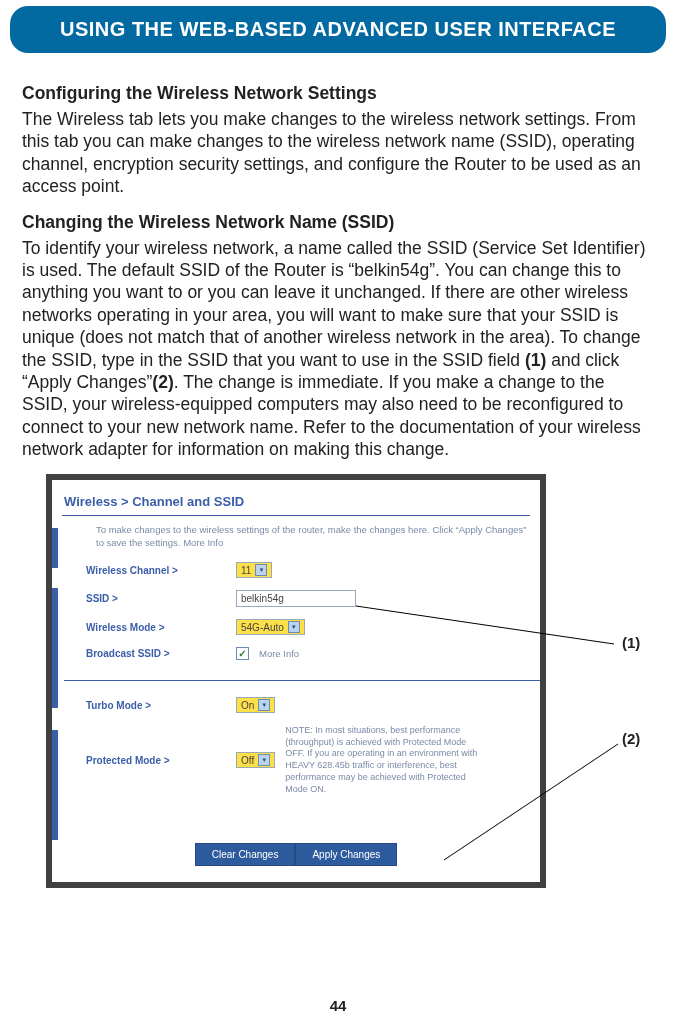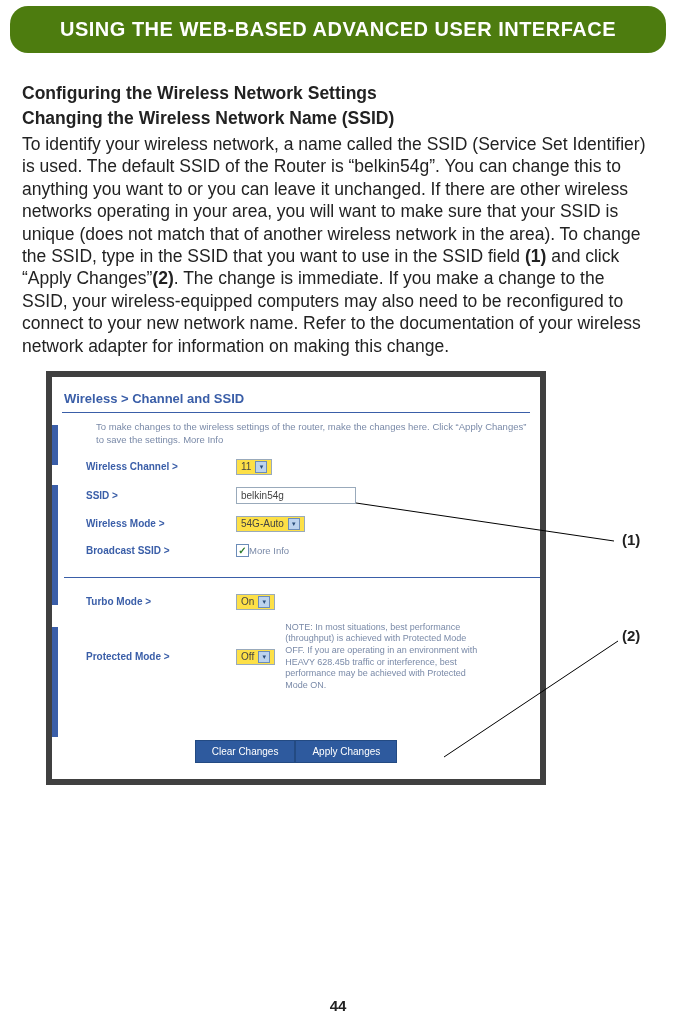--- a/index.html
+++ b/index.html
@@ -6,21 +6,21 @@
     body {
       width: 676px;
       height: 1026px;
       background: #fff;
       font-family: Arial, Helvetica, sans-serif;
       color: #222;
       position: relative;
       padding: 0;
     }
     .header-bar {
-      background: #4d7c0f;
+      background: #0369a1;
       color: #fff;
       text-align: center;
       padding: 12px 0;
       border-radius: 18px;
       margin: 6px 10px 0 10px;
       font-size: 20px;
       font-weight: 600;
       font-family: "Arial Narrow", Arial, sans-serif;
       letter-spacing: 0.5px;
     }
@@ -118,20 +118,21 @@
       background: #fff;
       display: inline-flex;
       align-items: center; justify-content: center;
       color: #2b7a2b;
       font-size: 10px;
       font-weight: 700;
     }
     .more-info {
       color: #7a8aa8;
       font-size: 9.5px;
+      margin-left: 10px;
     }
     .note-text {
       color: #7a8aa8;
       font-size: 9px;
       line-height: 1.3;
       width: 200px;
       margin-left: 10px;
     }
     .button-row {
       position: absolute;
@@ -174,20 +175,21 @@
     }
   </style>
 </head>
 <body>
 
 <div class="header-bar">USING THE WEB-BASED ADVANCED USER INTERFACE</div>
 
 <div class="content">
 
   <div class="section-heading">Configuring the Wireless Network Settings</div>
+  <p class="body-text">The Wireless tab lets you make changes to the wireless network settings. From this tab you can make changes to the wireless network name (SSID), operating channel, encryption security settings, and configure the Router to be used as an access point.</p>
 
   <div class="section-heading">Changing the Wireless Network Name (SSID)</div>
   <p class="body-text">
     <span>To identify your wireless network, a name called the SSID (Service Set Identifier) is used. The default SSID of the Router is “belkin54g”. You can change this to anything you want to or you can leave it unchanged. If there are other wireless networks operating in your area, you will want to make sure that your SSID is unique (does not match that of another wireless network in the area). To change the SSID, type in the SSID that you want to use in the SSID field </span><span class="bold">(1)</span><span> and click “Apply Changes”</span><span class="bold">(2)</span><span>. The change is immediate. If you make a change to the SSID, your wireless-equipped computers may also need to be reconfigured to connect to your new network name. Refer to the documentation of your wireless network adapter for information on making this change.</span>
   </p>
 
   <div class="screenshot-wrap">
     <div class="router-ui">
       <div class="left-stripe" style="height:40px;"></div>
       <div class="left-stripe" style="top:108px;height:120px;"></div>

